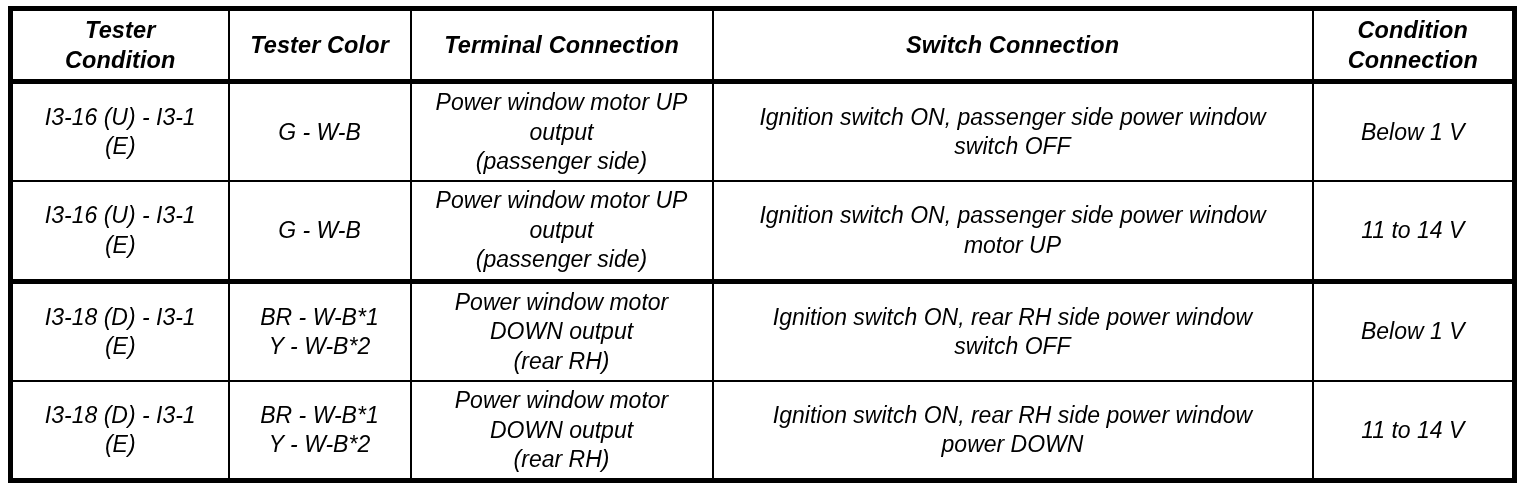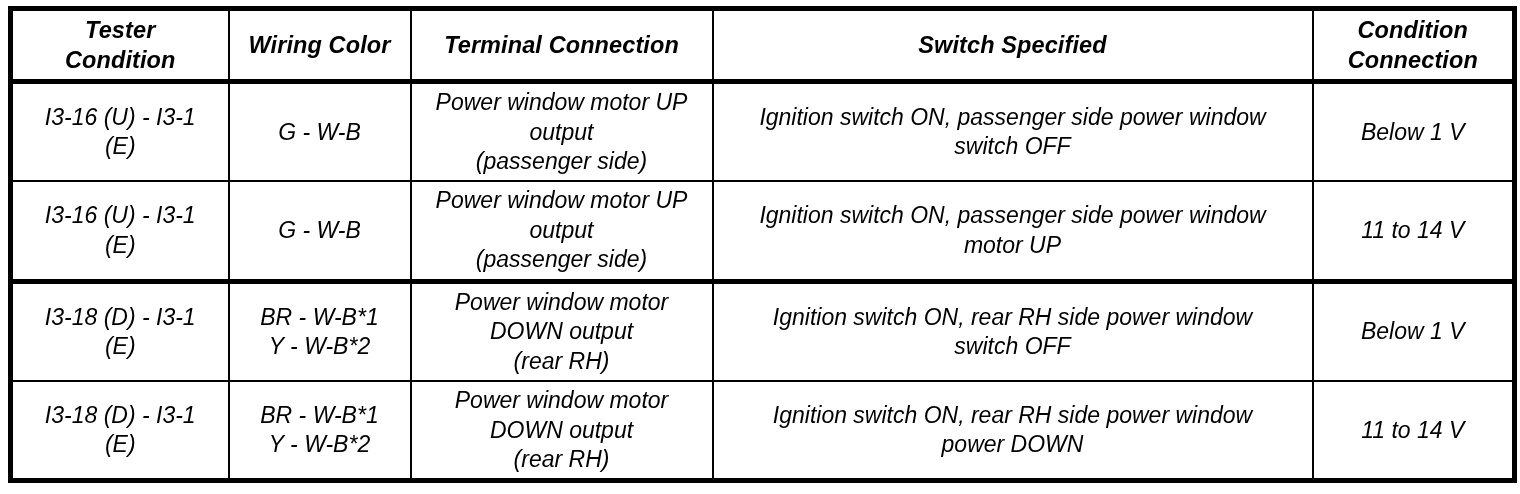--- a/index.html
+++ b/index.html
@@ -88,27 +88,27 @@
       <col class="c-switch">
       <col class="c-specified">
     </colgroup>
     <thead>
       <tr>
           <th>
             <span class="hdr-line">Tester</span>
             <span class="hdr-line">Condition</span>
           </th>
           <th>
-            <span class="hdr-line">Wiring Color</span>
+            <span class="hdr-line">Tester Color</span>
           </th>
           <th>
             <span class="hdr-line">Terminal Connection</span>
           </th>
           <th>
-            <span class="hdr-line">Switch Specified</span>
+            <span class="hdr-line">Switch Connection</span>
           </th>
           <th>
             <span class="hdr-line">Condition</span>
             <span class="hdr-line">Connection</span>
           </th>
         </tr>
     </thead>
     <tbody>
         <tr>
           <td>

